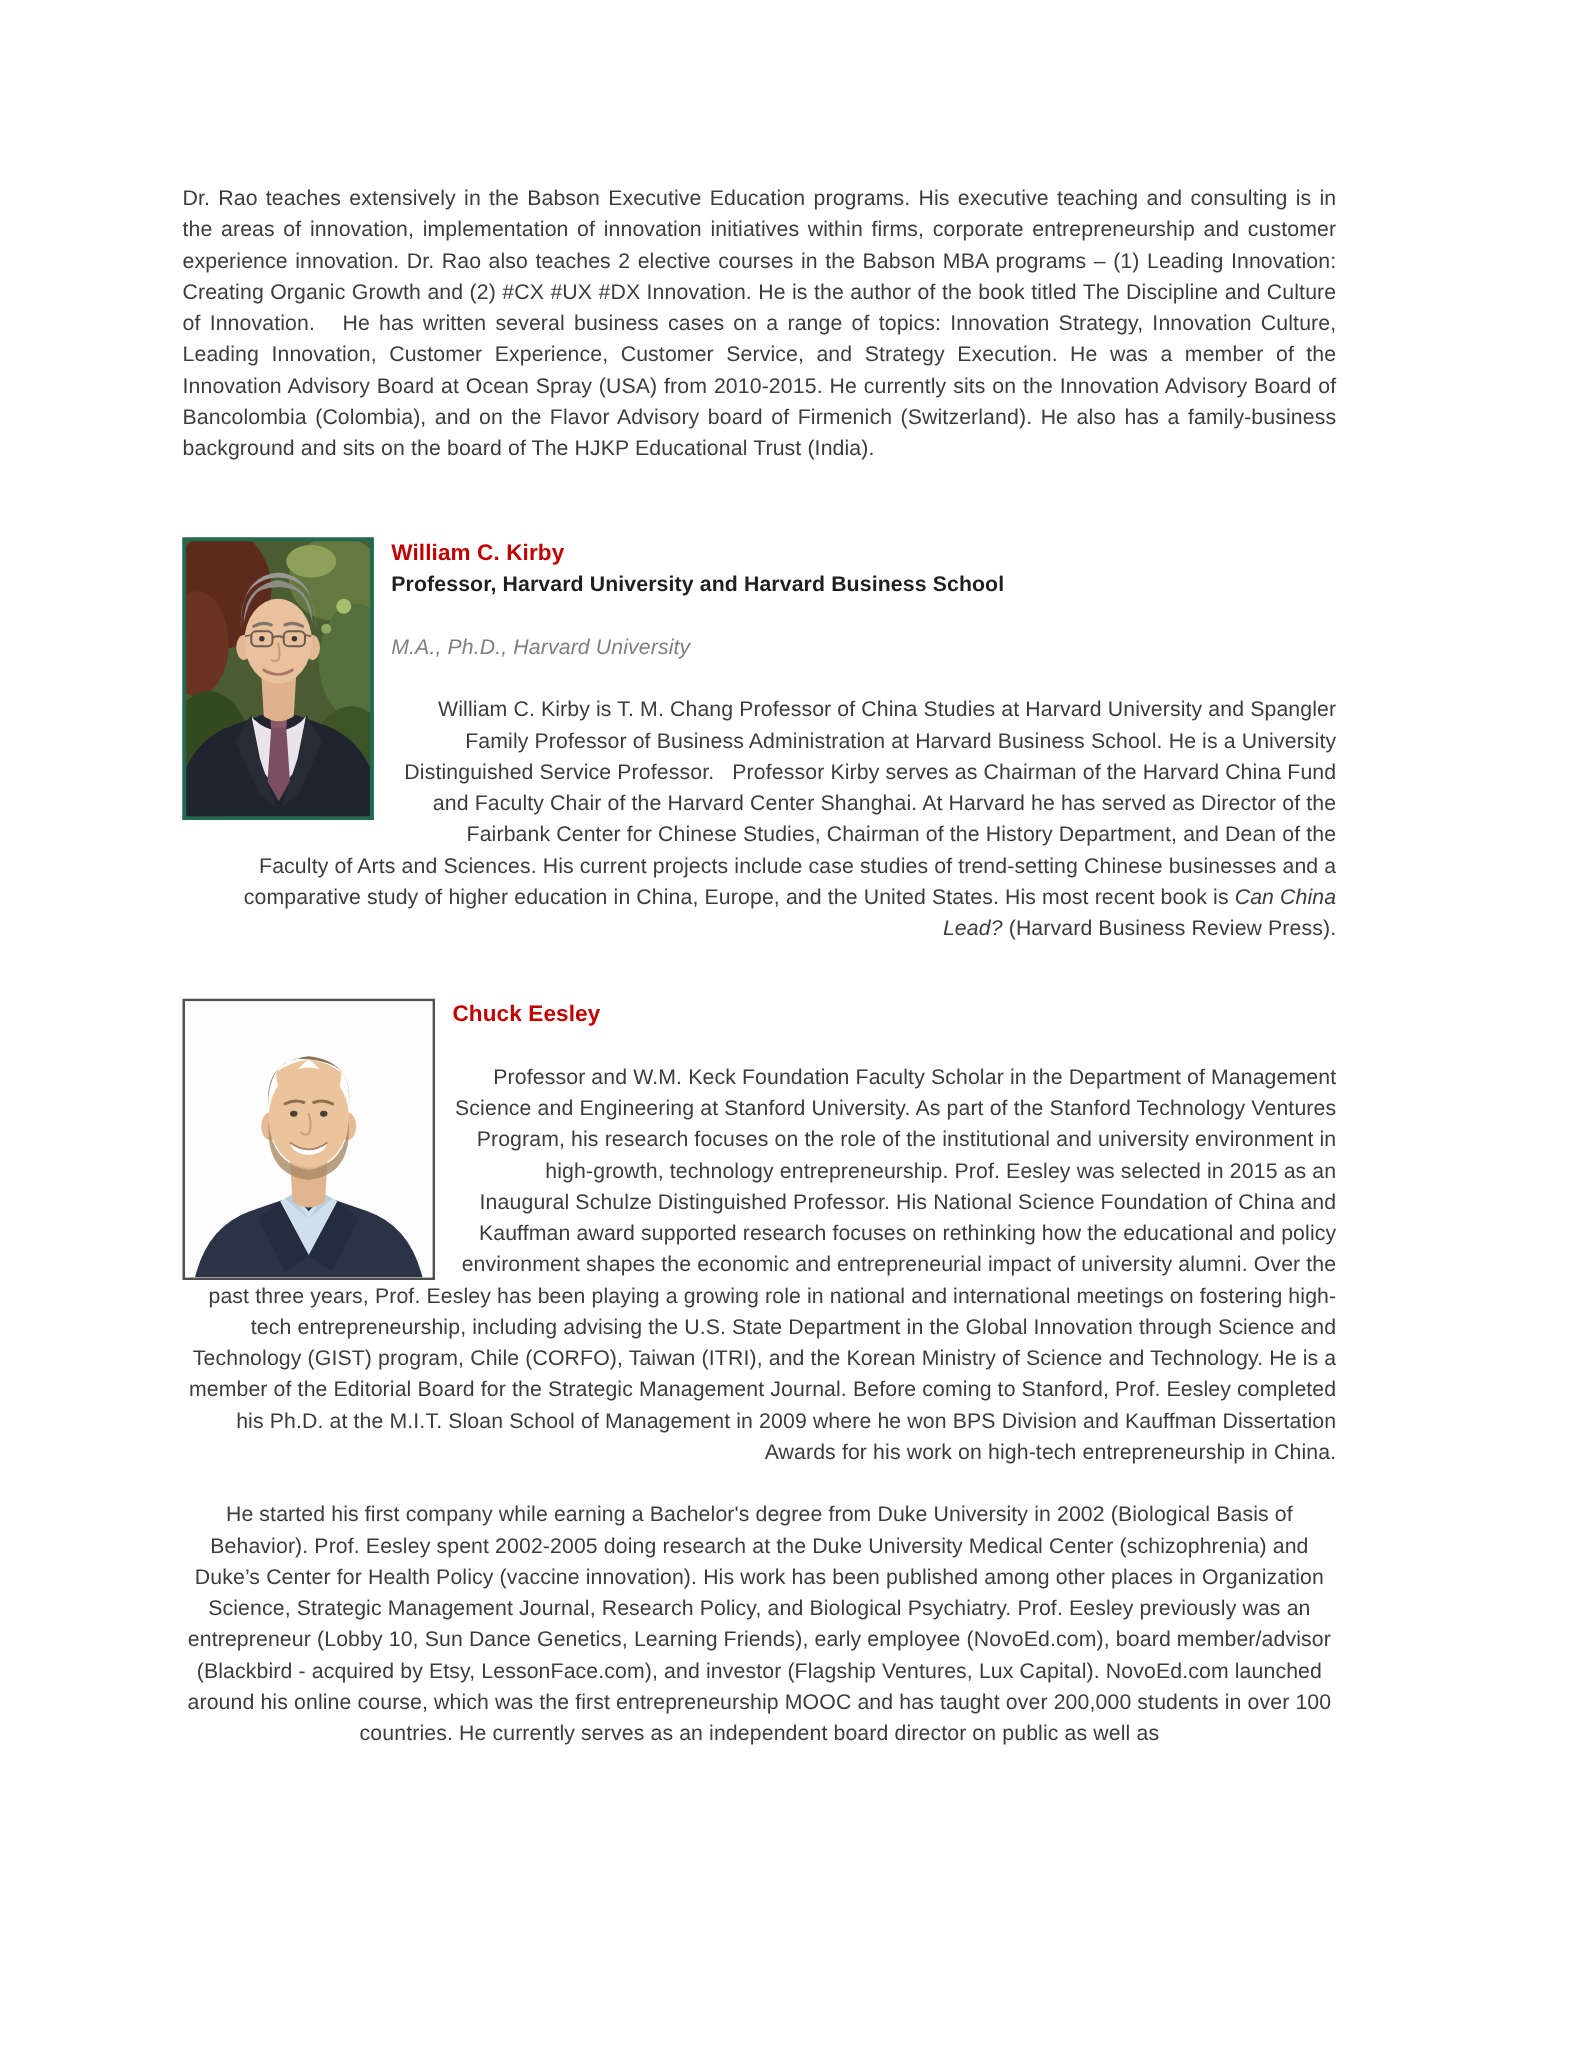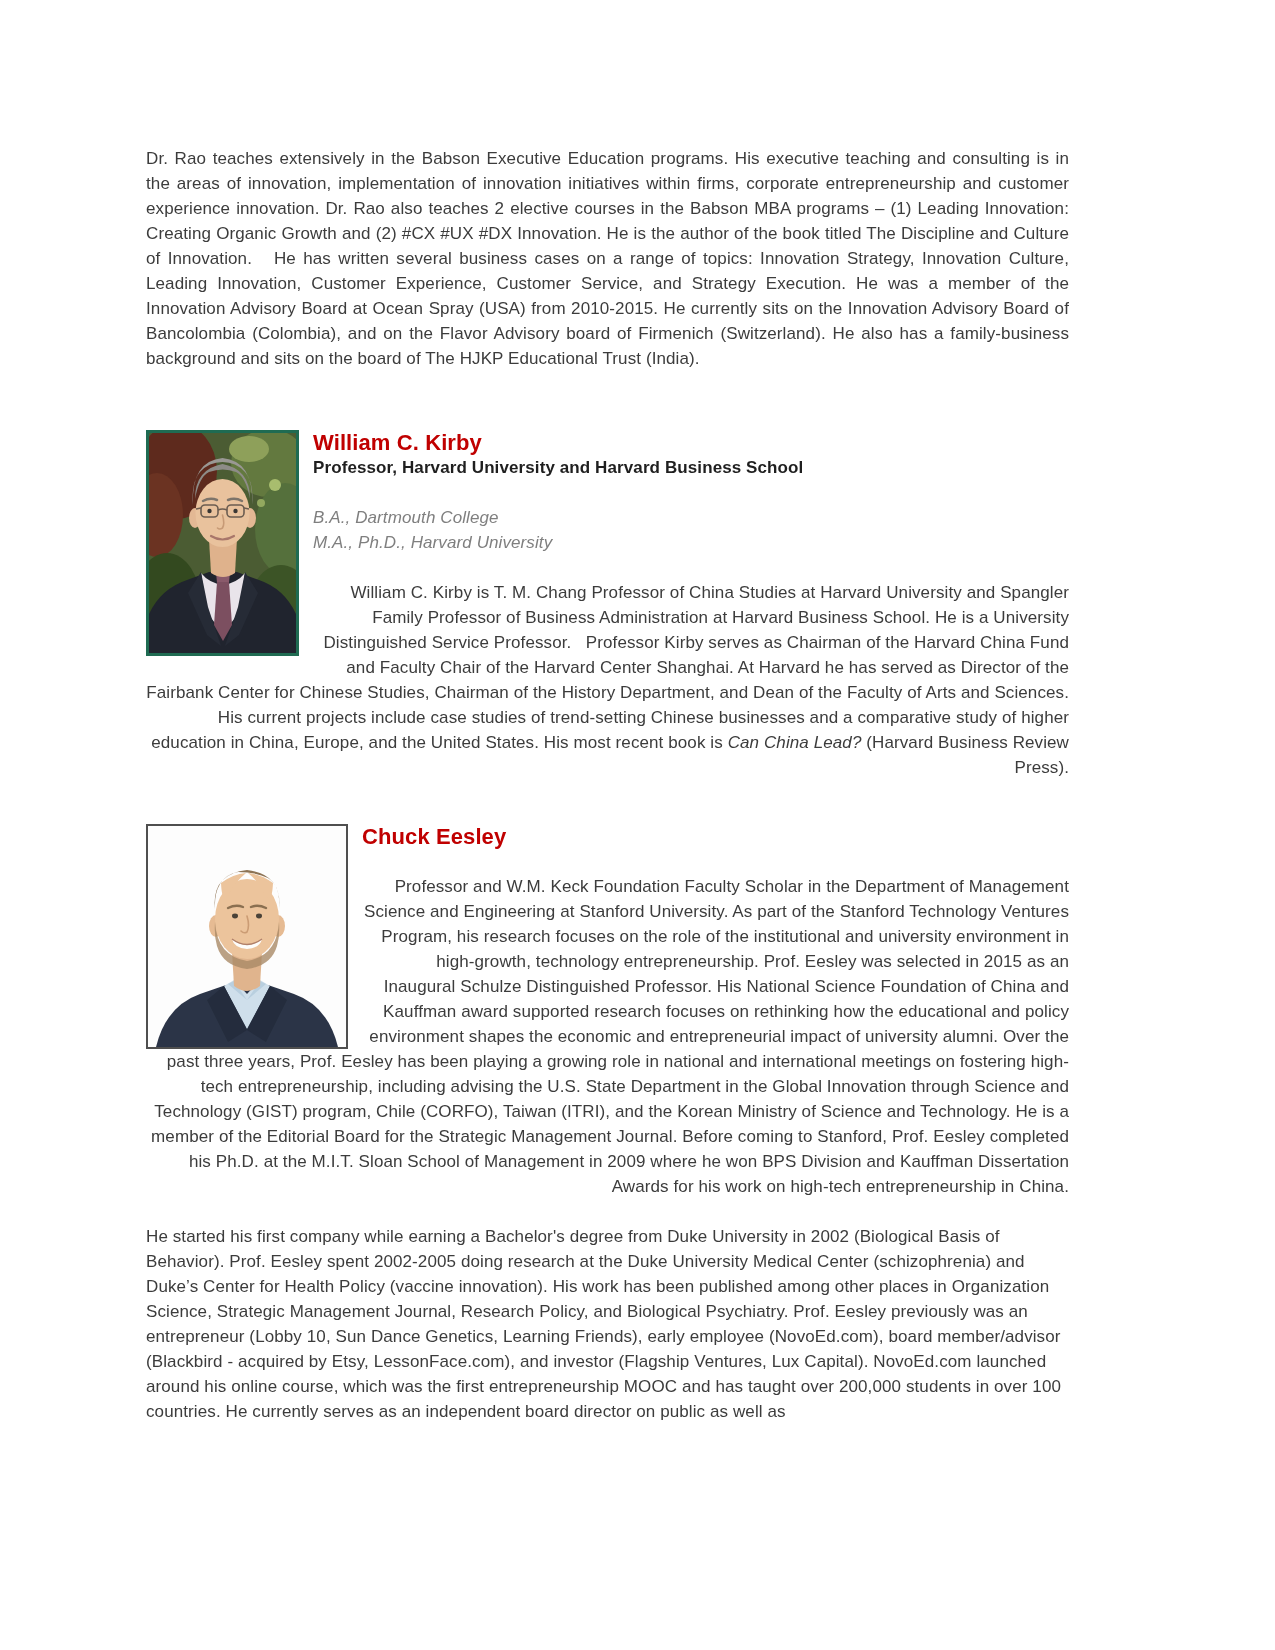--- a/index.html
+++ b/index.html
@@ -31,39 +31,39 @@
   .eesley-frame {
     width: 202px; height: 225px;
     border: 2px solid #4f4f4f;
     margin-right: 14px;
     background: #fdfdfd;
   }
   .photo-frame svg { display: block; }
   .profile-name {
     color: #c00000;
     font-weight: bold;
-    font-size: 22px;
+    font-size: 18px;
     line-height: 25px;
   }
   .profile-title {
     font-weight: bold;
     color: #1f1f1f;
     font-size: 17px;
     line-height: 25px;
     padding-left: 12px;
   }
   .edu-line, .profile-subtitle {
     font-style: italic;
     color: #7f7f7f;
     line-height: 25px;
   }
   .line-gap { height: 25px; }
   .bio-text { text-align: right; }
   .bio-italic { font-style: italic; }
-  .closing { margin-top: 25px; text-align: left; }
+  .closing { margin-top: 25px; text-align: center; }
 </style>
 </head>
 <body>
 
 <div class="page">
 
   <p class="intro">Dr. Rao teaches extensively in the Babson Executive Education programs. His executive teaching and consulting is in the areas of innovation, implementation of innovation initiatives within firms, corporate entrepreneurship and customer experience innovation. Dr. Rao also teaches 2 elective courses in the Babson MBA programs – (1) Leading Innovation: Creating Organic Growth and (2) #CX #UX #DX Innovation. He is the author of the book titled The Discipline and Culture of Innovation.&nbsp;&nbsp; He has written several business cases on a range of topics: Innovation Strategy, Innovation Culture, Leading Innovation, Customer Experience, Customer Service, and Strategy Execution. He was a member of the Innovation Advisory Board at Ocean Spray (USA) from 2010-2015. He currently sits on the Innovation Advisory Board of Bancolombia (Colombia), and on the Flavor Advisory board of Firmenich (Switzerland). He also has a family-business background and sits on the board of The HJKP Educational Trust (India).</p>
 
   <section class="profile profile-kirby">
     <div class="photo-frame kirby-frame">
@@ -98,21 +98,20 @@
         <path d="M47 76 L52 75 M95 75 L100 76" stroke="#6b5c50" stroke-width="1.4"></path>
         <circle cx="60.5" cy="78" r="2.2" fill="#3a3734"></circle>
         <circle cx="86.5" cy="78" r="2.2" fill="#3a3734"></circle>
         <path d="M73.5 82 Q76 91 73.5 95 Q70.5 97 68.5 95" stroke="#c79a76" stroke-width="1.6" fill="none" stroke-linecap="round"></path>
         <path d="M62 103 Q73.5 110 85 103" stroke="#a8766a" stroke-width="2.2" fill="none" stroke-linecap="round"></path>
       </svg>
     </div>
     <h3 class="profile-name">William C. Kirby</h3>
     <h4 class="profile-title">Professor, Harvard University and Harvard Business School</h4>
     <div class="line-gap"></div>
-    <p class="edu-line">B.A., Dartmouth College</p>
     <p class="edu-line">M.A., Ph.D., Harvard University</p>
     <div class="line-gap"></div>
     <p class="bio-text"><span>William C. Kirby is T. M. Chang Professor of China Studies at Harvard University and Spangler Family Professor of Business Administration at Harvard Business School. He is a University Distinguished Service Professor.&nbsp;&nbsp; Professor Kirby serves as Chairman of the Harvard China Fund and Faculty Chair of the Harvard Center Shanghai. At Harvard he has served as Director of the Fairbank Center for Chinese Studies, Chairman of the History Department, and Dean of the Faculty of Arts and Sciences. His current projects include case studies of trend-setting Chinese businesses and a comparative study of higher education in China, Europe, and the United States. His most recent book is </span><span class="bio-italic">Can China Lead?</span><span> (Harvard Business Review Press).</span></p>
   </section>
 
   <section class="profile profile-eesley">
     <div class="photo-frame eesley-frame">
       <svg viewBox="0 0 198 221" width="198" height="221">
         <rect width="198" height="221" fill="#fdfdfd"></rect>
         <path d="M8 221 Q18 180 52 168 L78 159 L120 159 L146 168 Q180 180 190 221 Z" fill="#2b3447"></path>

